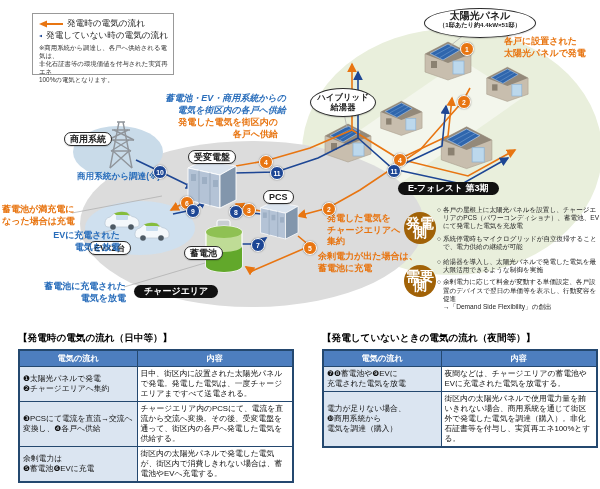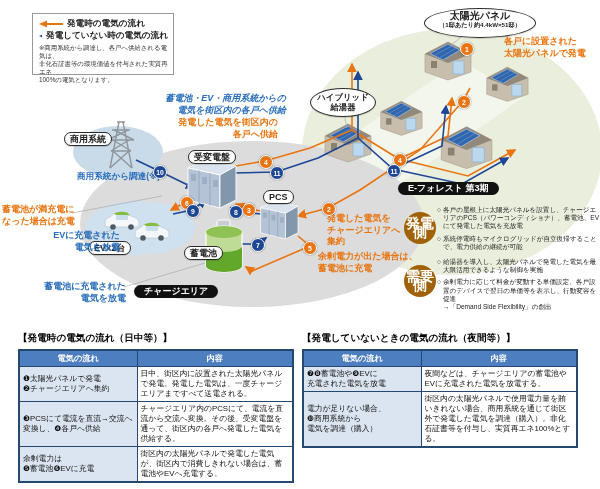--- a/index.html
+++ b/index.html
@@ -2,21 +2,21 @@
 <html><head>
 <meta charset="utf-8">
 <style>
   html,body{margin:0;padding:0;background:#fff;}
   body{width:600px;height:489px;position:relative;overflow:hidden;
        font-family:"Liberation Sans","DejaVu Sans",sans-serif;color:#222;}
   .abs{position:absolute;}
   
   .legend{left:32px;top:13px;width:142px;height:62px;background:#fff;border:1px solid #999;box-sizing:border-box;padding:4px 5px 2px 6px;}
   .legend-row{display:flex;align-items:center;gap:4px;height:12px;}
-  .legend-label{font-size:8.6px;font-weight:bold;color:#222;white-space:nowrap;text-align:center;}
+  .legend-label{font-size:8.6px;font-weight:normal;color:#222;white-space:nowrap;text-align:center;}
   .legend-note{font-size:6.4px;line-height:8px;color:#333;margin-top:2px;white-space:pre-line;}
   
   .pill{background:#fff;border:1.2px solid #2b2b2b;border-radius:9px;font-weight:bold;font-size:9px;
         line-height:12px;padding:0 5px;text-align:center;white-space:nowrap;box-shadow:0 1px 1px rgba(0,0,0,.15);}
   .pill-black{background:#111;color:#fff;border-radius:9px;font-weight:bold;font-size:9px;line-height:13px;
         padding:0 10px;text-align:center;white-space:nowrap;}
   .oval{background:#fff;border:1.2px solid #2b2b2b;border-radius:50%;text-align:center;box-shadow:0 1px 1px rgba(0,0,0,.15);}
   .oval .t1{font-size:10px;font-weight:bold;line-height:10px;}
   .oval .t2{font-size:6.2px;font-weight:bold;line-height:7px;}
   
@@ -32,21 +32,21 @@
   .mk-b{background:#1d4694;}
   
   .side-circle{width:32px;height:32px;border-radius:50%;background:#a16207;color:#fff;
       font-size:14px;font-weight:bold;line-height:9px;display:flex;align-items:center;justify-content:center;
       text-align:center;white-space:pre-line;}
   .bullets{width:164px;display:flex;flex-direction:column;gap:4px;}
   .bullet-item{display:flex;gap:2px;font-size:6.6px;line-height:8.2px;color:#222;}
   .bullet-item .bch{flex:0 0 auto;}
   .bullet-item .btx{white-space:pre-line;}
   
-  .tables{left:18px;top:332px;width:566px;display:flex;gap:8px;}
+  .tables{left:18px;top:332px;width:566px;display:flex;gap:28px;}
   .tcol{display:flex;flex-direction:column;}
   .ttitle{font-size:9.6px;font-weight:bold;color:#000;margin:0 0 4px 0;white-space:nowrap;}
   table.dt{border-collapse:collapse;border:2px solid #24486f;table-layout:fixed;background:#fff;}
   table.dt th{background:#4d7ebf;color:#fff;font-size:8.2px;font-weight:bold;padding:2px;border:1px solid #24486f;}
   table.dt td{border:1px solid #24486f;font-size:7.8px;line-height:10px;padding:2px 3px;vertical-align:middle;
       white-space:pre-line;color:#111;}
   td.flow{background:#dbe5f1;}
 </style>
 </head>
 <body>

